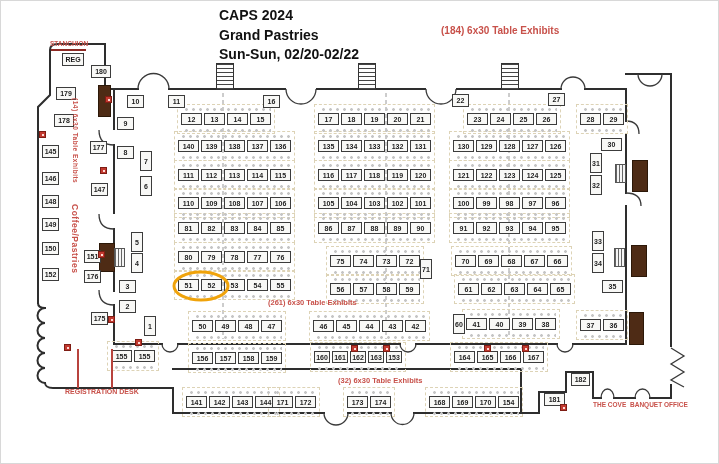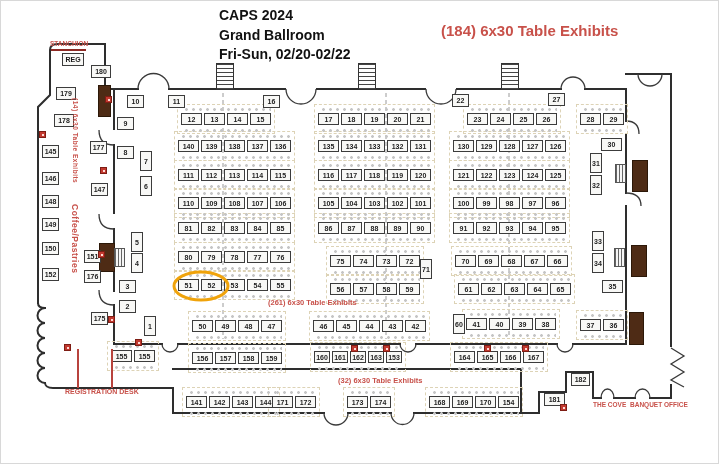--- a/index.html
+++ b/index.html
@@ -32,21 +32,21 @@
     background:repeating-linear-gradient(to right,#666 0 1.2px,#f5f5f5 1.2px 3px);}
   .desk{position:absolute;background:#4e2b15;border:1px solid #2c1808;z-index:4;}
   .marker{position:absolute;width:7px;height:7px;background:#c2392f;border:1px solid #7e1d14;
     box-sizing:border-box;z-index:5;}
   .marker::after{content:"";position:absolute;left:2px;top:2px;width:1.5px;height:1.5px;background:#ffd9d4;}
   .redline{position:absolute;width:1.5px;background:#b8433d;z-index:5;}
   
   .title{position:absolute;left:218px;top:5px;z-index:6;color:#111;
     font-size:14px;font-weight:bold;line-height:19.5px;}
   .legend{position:absolute;left:440px;top:23px;z-index:6;color:#c8514a;
-    font-size:15px;font-weight:bold;line-height:13.5px;}
+    font-size:10px;font-weight:bold;line-height:13.5px;}
   .redtext{position:absolute;color:#c8514a;font-weight:bold;z-index:6;white-space:nowrap;}
   .vtext{position:absolute;color:#c8514a;font-weight:bold;z-index:6;
     writing-mode:vertical-rl;letter-spacing:.5px;}
   .orange{position:absolute;color:#f0a30a;font-weight:bold;z-index:7;white-space:nowrap;}
   #hl{position:absolute;left:0;top:0;z-index:7;pointer-events:none;}
   .dash-center{stroke:#9a9a9a;stroke-width:1;stroke-dasharray:4,3;fill:none;}
 </style>
 </head>
 <body>
 
@@ -116,22 +116,22 @@
   <div class="desk" style="left:628px;top:311px;width:13px;height:31px"></div>
   <div class="hatch" style="left:113px;top:247px;width:9px;height:17px"></div>
   <div class="hatch" style="left:614px;top:163px;width:9px;height:17px"></div>
   <div class="hatch" style="left:613px;top:247px;width:9px;height:17px"></div>
 
   <div class="redline" style="left:76px;top:348px;height:39px"></div>
   <div class="redline" style="left:110px;top:348px;height:39px"></div>
 
   <div class="title">
     <div>CAPS 2024</div>
-    <div>Grand Ballroom</div>
-    <div>Fri-Sun, 02/20-02/22</div>
+    <div>Grand Pastries</div>
+    <div>Sun-Sun, 02/20-02/22</div>
   </div>
   <div class="legend">
     <div>(184) 6x30 Table Exhibits</div>
   </div>
   <div class="redtext" style="left:49px;top:39px;font-size:6.5px">STANCHION</div>
   <div class="vtext" style="left:71px;top:97px;font-size:6.5px">(14) 6x30 Table Exhibits</div>
   <div class="vtext" style="left:69px;top:203px;font-size:8.5px">Coffee/Pastries</div>
   <div class="redtext" style="left:267px;top:297px;font-size:7.5px">(261) 6x30 Table Exhibits</div>
   <div class="redtext" style="left:337px;top:375px;font-size:7.5px">(32) 6x30 Table Exhibits</div>
   <div class="redtext" style="left:64px;top:387px;font-size:7px">REGISTRATION DESK</div>

